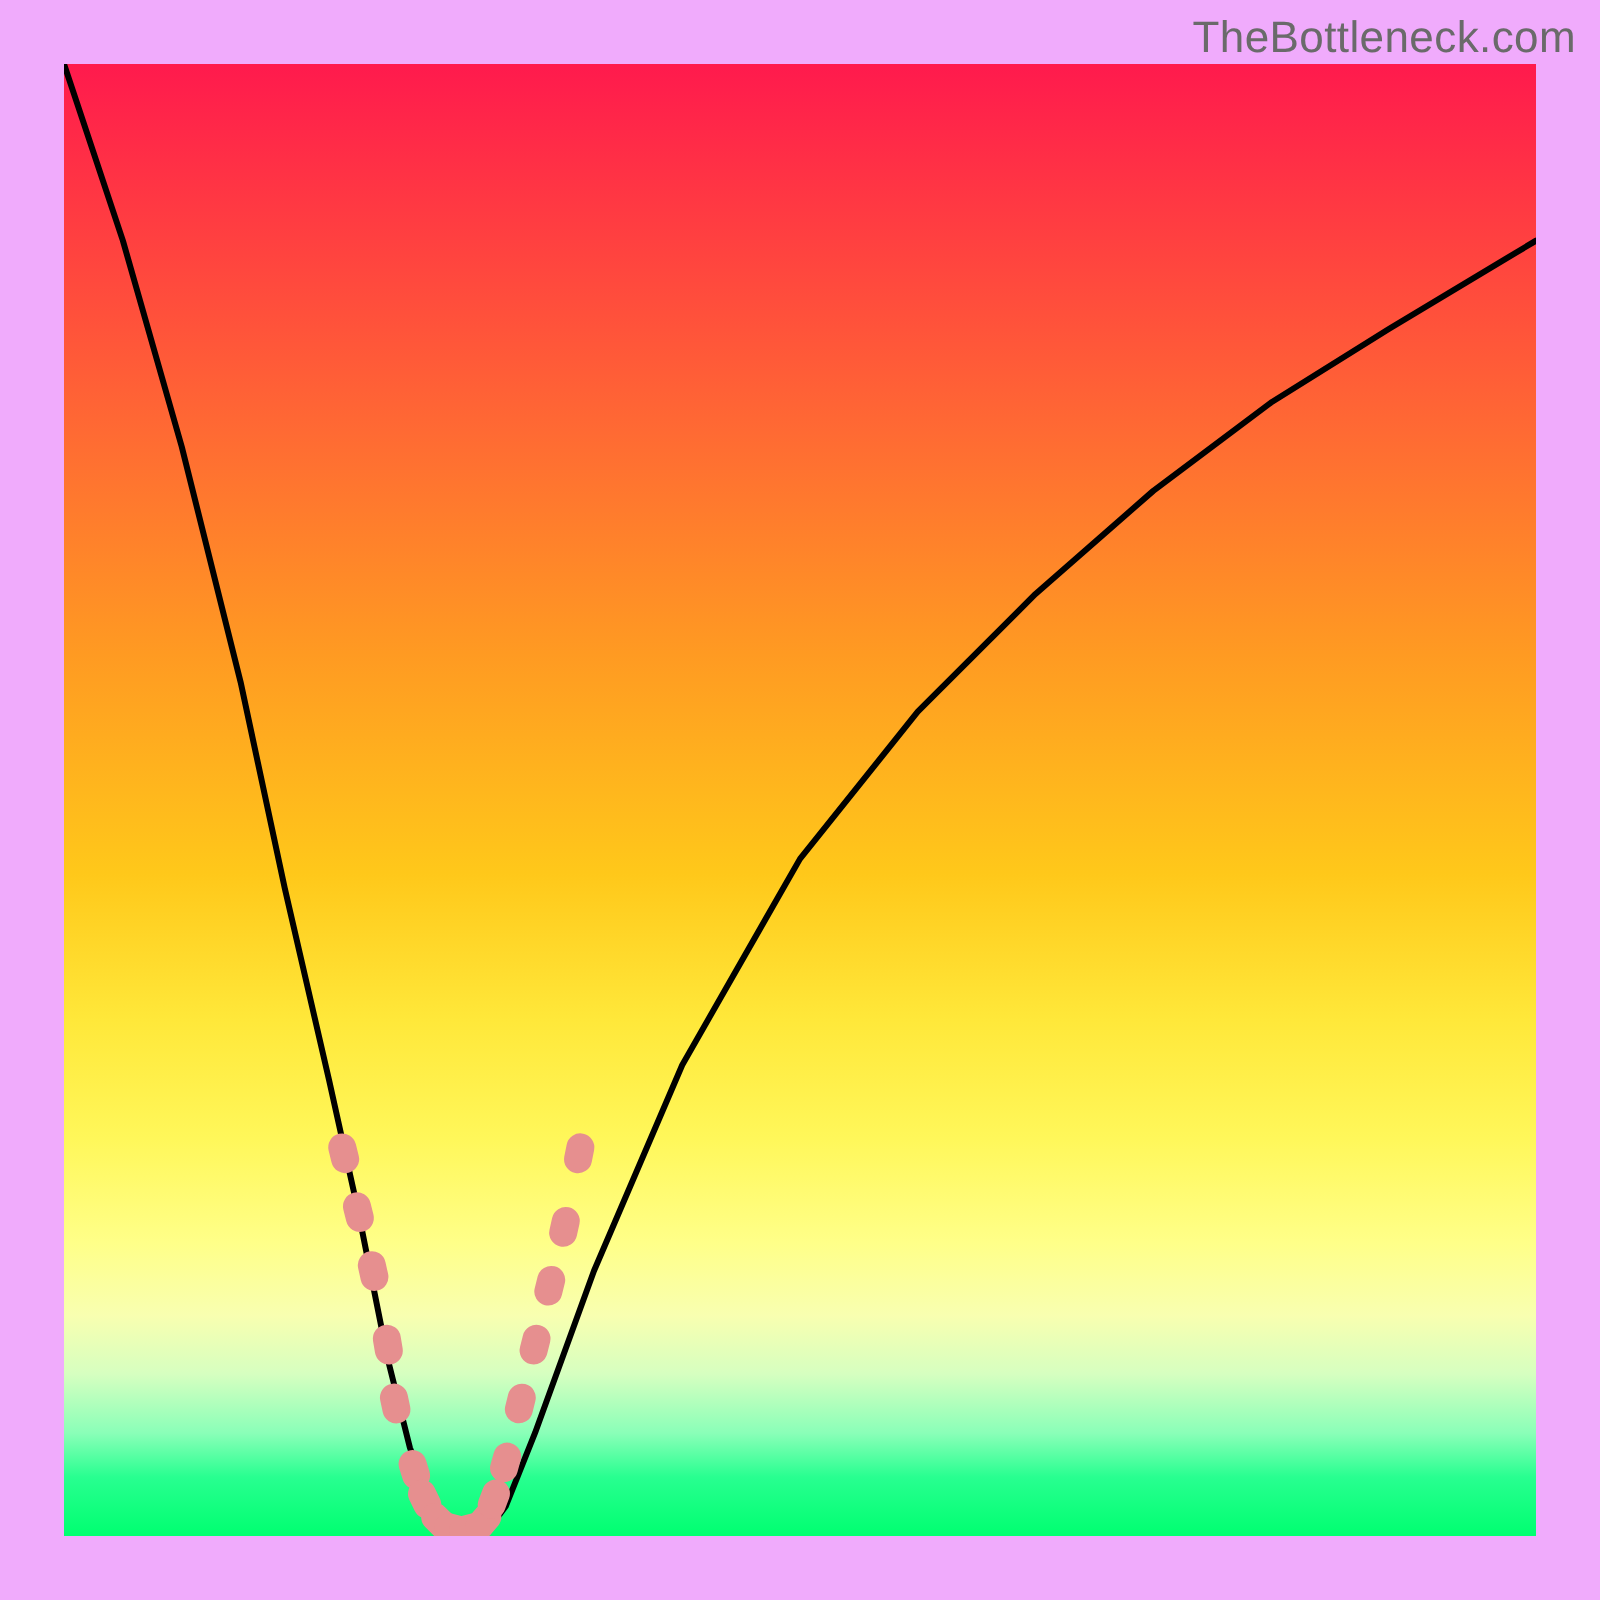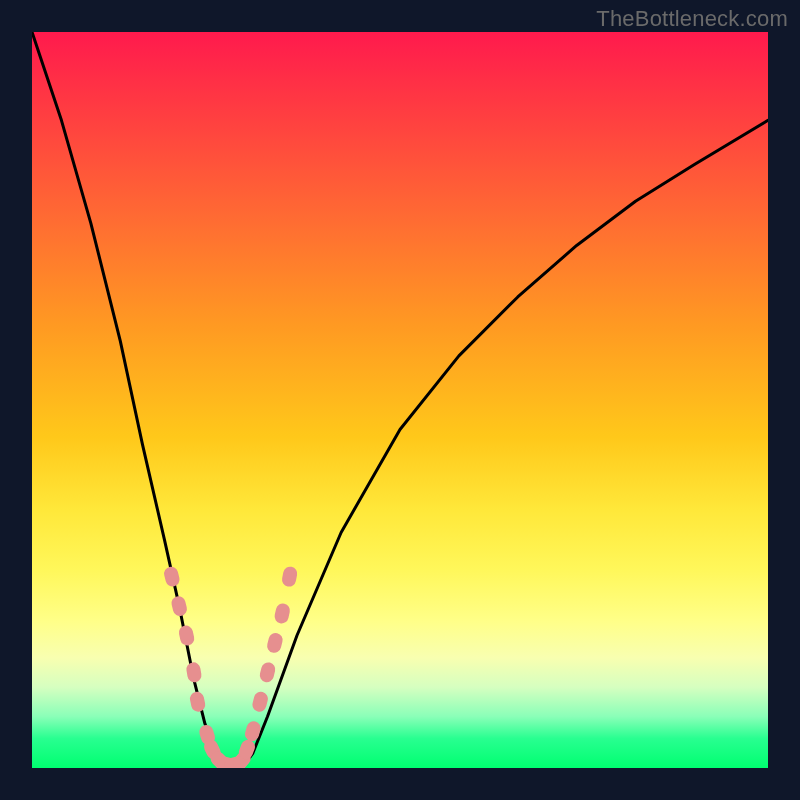--- a/index.html
+++ b/index.html
@@ -10,21 +10,21 @@
     background: #000;
     overflow: hidden;
     font-family: Arial, Helvetica, sans-serif;
   }
   .frame {
     position: absolute;
     top: 0;
     left: 0;
     width: 800px;
     height: 800px;
-    background: #0f172a;
+    background: #f0abfc;
   }
   .plot {
     position: absolute;
     top: 32px;
     left: 32px;
     width: 736px;
     height: 736px;
     background: linear-gradient(to bottom,
       #ff1a4d 0%,
       #ff3a42 10%,

